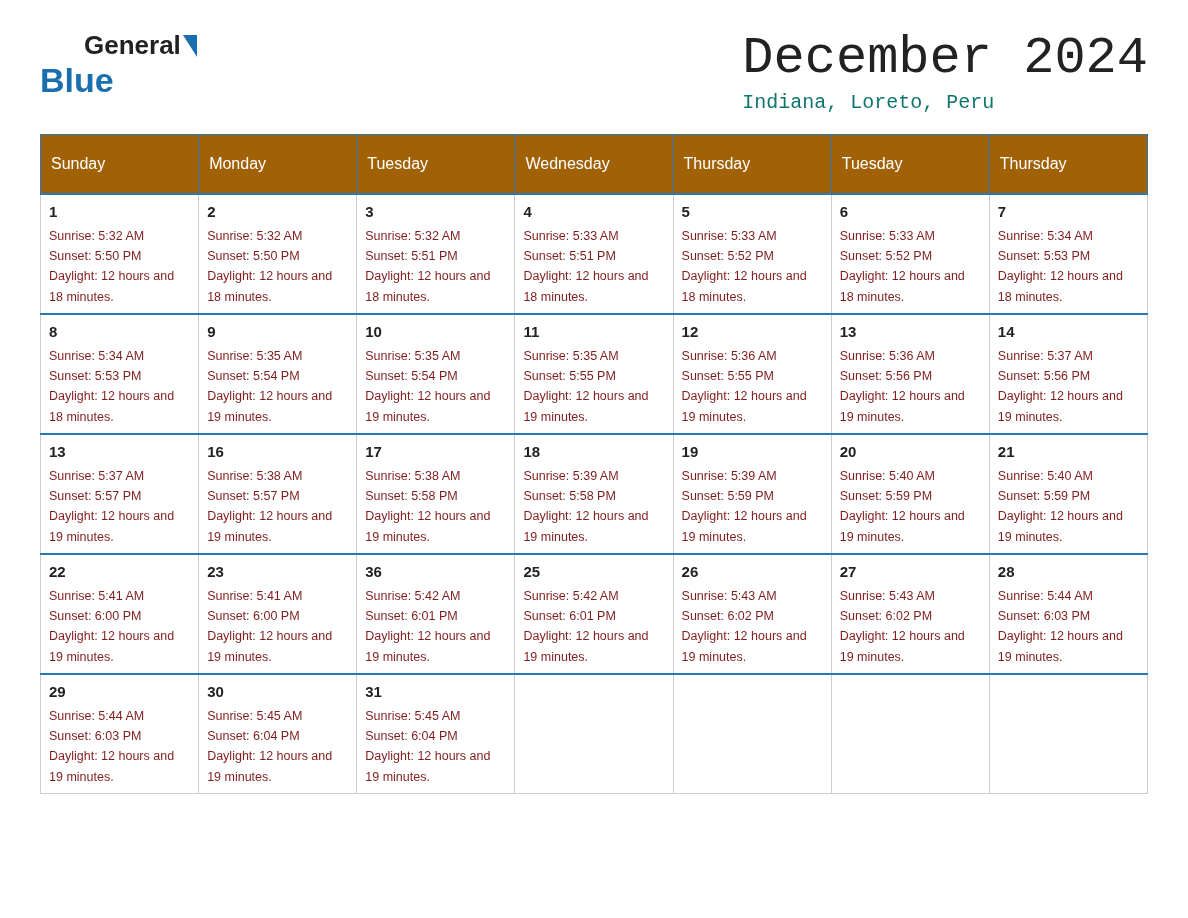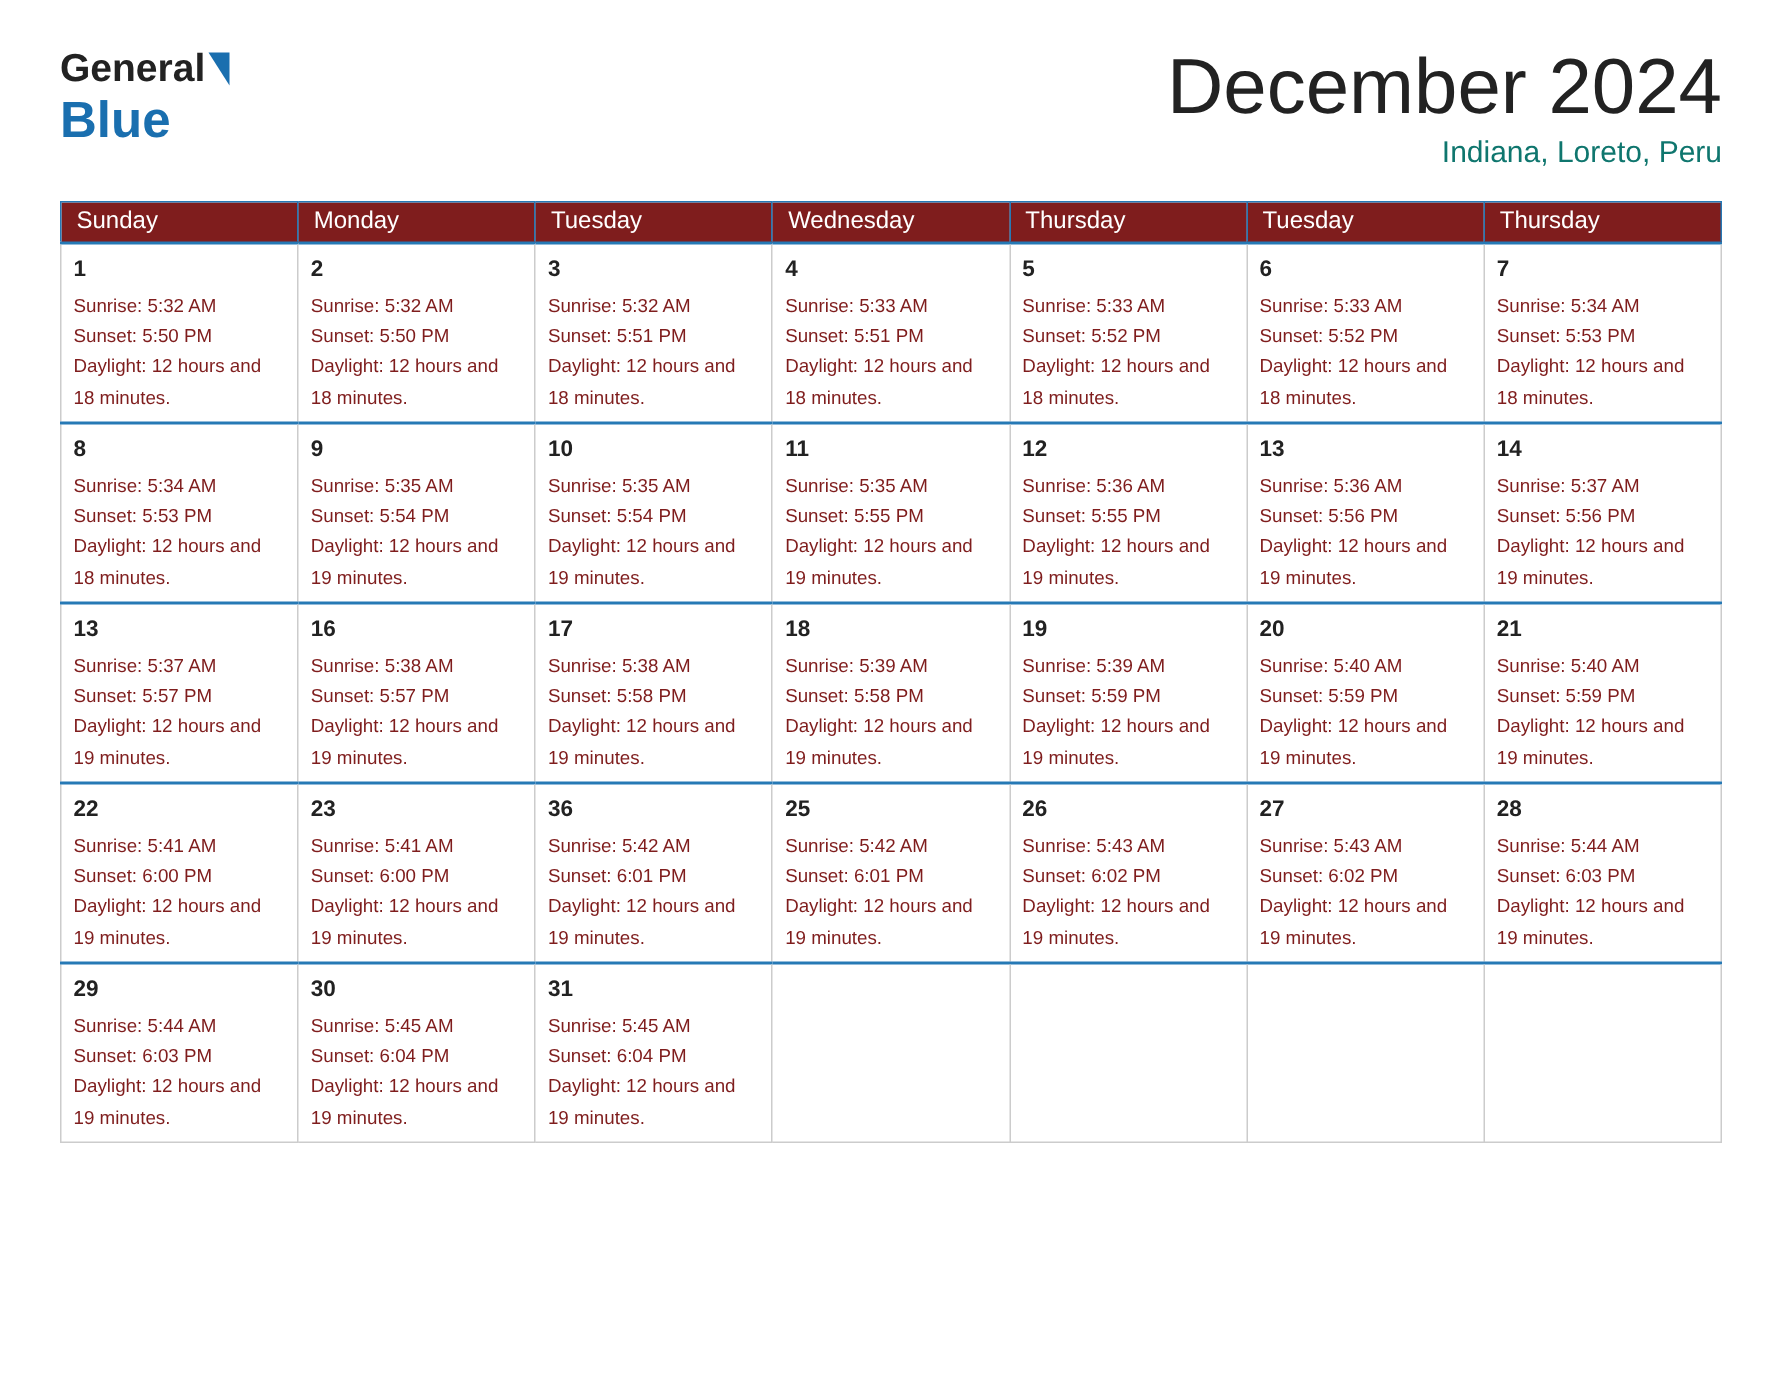--- a/index.html
+++ b/index.html
@@ -19,59 +19,60 @@
       display: flex;
       flex-direction: column;
     }
     .logo-line1 {
       display: flex;
       align-items: center;
       font-size: 26px;
       font-weight: bold;
       color: #222;
     }
-    .logo-general { color: #222; }
+    .logo-general { color: #222; margin-left: 44px; }
     .logo-arrow {
       display: inline-block;
       width: 0;
       height: 0;
       border-left: 14px solid transparent;
       border-top: 22px solid #1a6faf;
       margin-left: 2px;
       margin-right: 2px;
     }
     .logo-blue {
       color: #1a6faf;
       font-size: 34px;
       font-weight: bold;
     }
     .title-block {
-      text-align: right;
+      text-align: left;
+      font-family: Liberation Mono, monospace;
     }
     .month-year {
       font-size: 52px;
       font-weight: 300;
       color: #222;
       line-height: 1.1;
     }
     .location {
       font-size: 20px;
       color: #0f766e;
       margin-top: 4px;
     }
     table {
       width: 100%;
       border-collapse: collapse;
     }
     thead th {
-      background-color: #7f1d1d;
+      background-color: #a16207;
       color: #fff;
       font-size: 16px;
       font-weight: normal;
-      padding: 4px 10px;
+      padding: 20px 10px;
       text-align: left;
       border: 1px solid #2679b5;
     }
     tbody td {
       border: 1px solid #ccc;
       vertical-align: top;
       padding: 6px 8px;
       font-size: 13px;
       line-height: 1.5;
       min-height: 90px;

